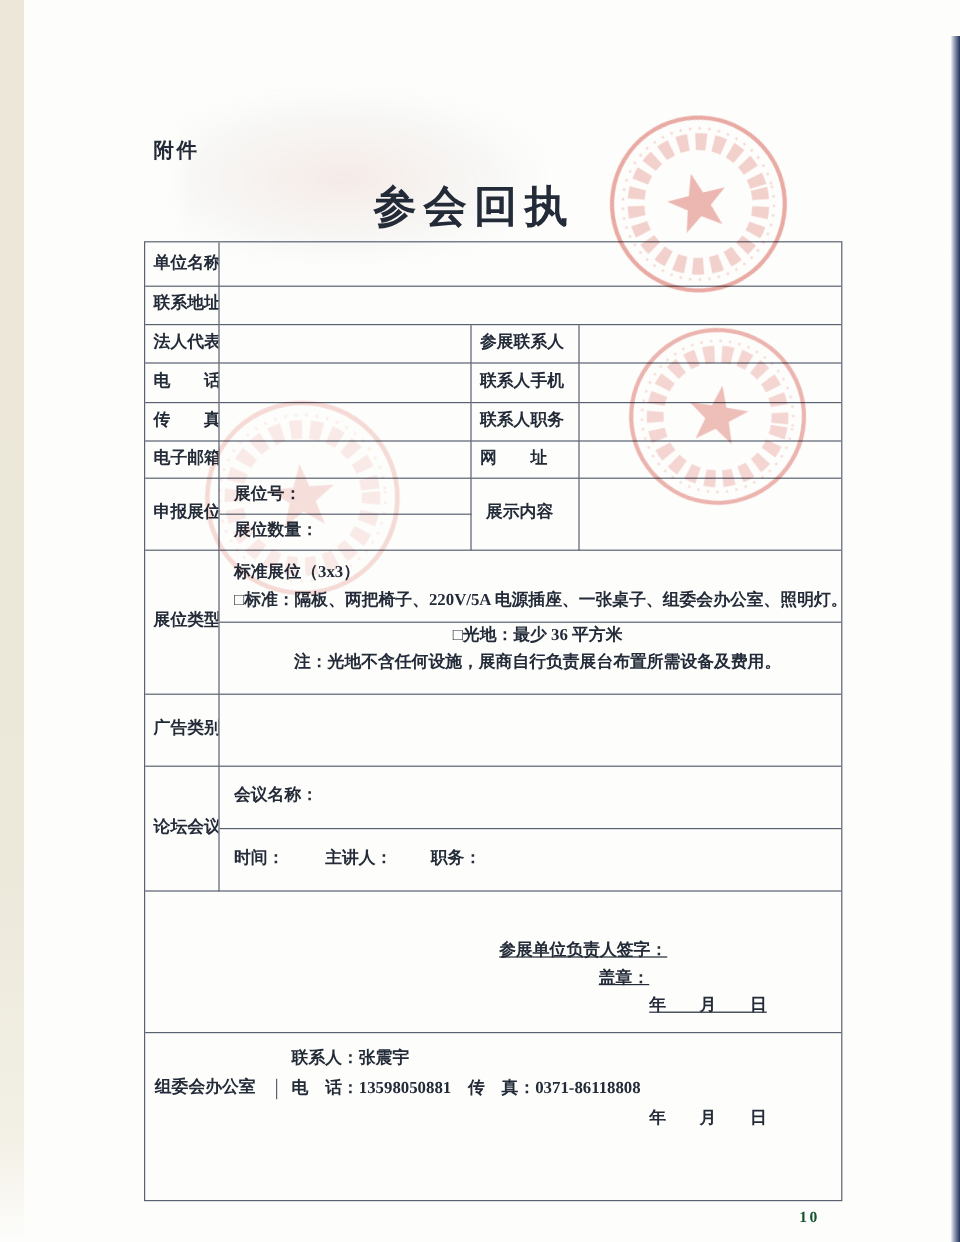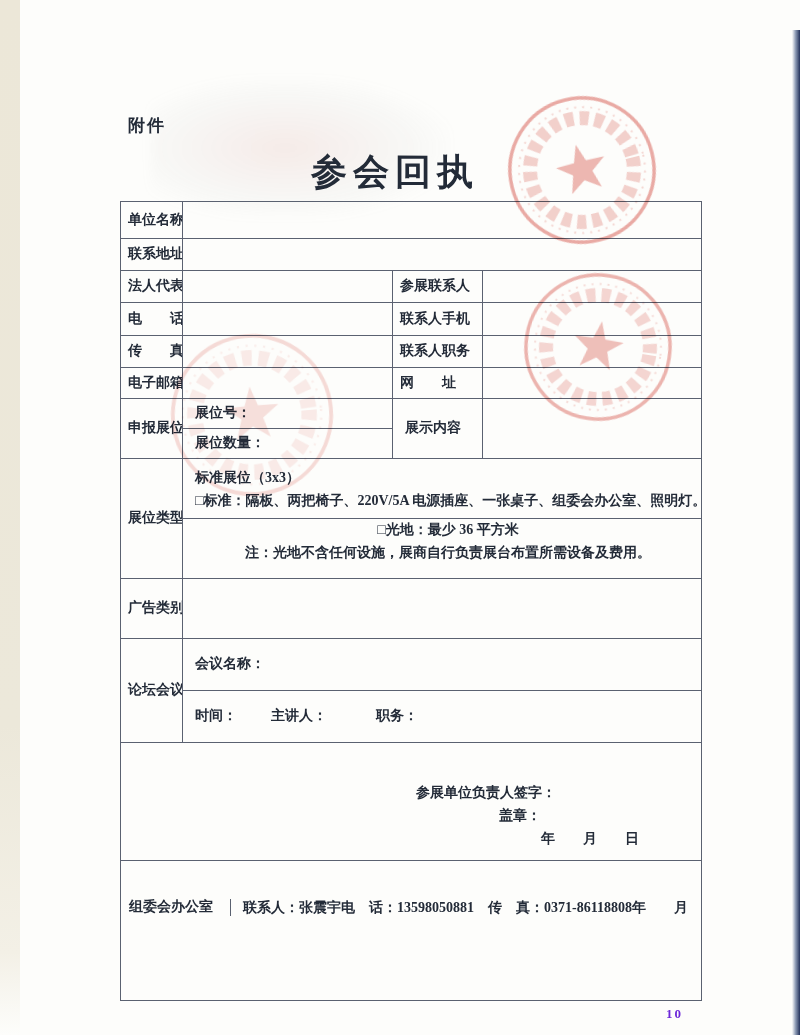--- a/index.html
+++ b/index.html
@@ -32,21 +32,21 @@
   .attachment{
     position:absolute;left:128px;top:114px;
     font-size:17px;font-weight:600;letter-spacing:2px;
   }
   .doc-title{
     position:absolute;left:0;top:148px;width:790px;
     text-align:center;font-size:36px;font-weight:700;letter-spacing:6px;
   }
   .page-number{
     position:absolute;left:666px;top:1006px;
-    font-size:13px;letter-spacing:2px;color:#6d28d9;font-weight:600;
+    font-size:13px;letter-spacing:2px;color:#14532d;font-weight:600;
   }
 
   
   .form-grid{
     position:absolute;left:120px;top:201px;width:582px;height:800px;
     display:grid;box-sizing:border-box;
     grid-template-columns:62px 210px 90px 1fr;
     grid-template-rows:37px 32px 32px 33px 32px 31px 30px 30px 60px 60px 60px 52px 52px 118px 93px;
     border:1.5px solid var(--table-border);
     font-size:14px;font-weight:600;line-height:1.2;
@@ -59,35 +59,35 @@
   }
   .no-r{border-right:none;}
   .no-b{border-bottom:none;}
   .pad12{padding-left:12px;}
   .block{display:block;padding-top:7px;}
   .block div{line-height:23px;}
   .center-lines{display:flex;flex-direction:column;gap:2px;}
   .center-lines div{line-height:21px;}
   .meeting-row span{display:inline-block;}
   .gap55{margin-right:34px;}
-  .gap45{margin-right:49px;}
+  .gap45{margin-right:32px;}
 
   .sig-cell{display:block;padding-top:38px;}
-  .sig-cell div{line-height:23px;}
+  .sig-cell div{line-height:23px;text-decoration:underline;}
   .sig-l1{text-align:right;padding-right:145px;}
   .sig-l2{text-align:right;padding-right:160px;}
   .sig-l3{text-align:right;padding-right:62px;}
 
   .committee-cell{display:flex;padding-left:0;}
   .committee-label{
     width:110px;flex:0 0 110px;border-right:1px solid var(--table-border);
     display:flex;align-items:center;padding-left:8px;box-sizing:border-box;
   }
   .committee-content{
-    flex:1;display:flex;flex-direction:row;justify-content:center;
+    flex:1;display:flex;flex-direction:column;justify-content:center;
     padding-left:12px;box-sizing:border-box;
   }
   .committee-content .line{line-height:25px;display:flex;}
   .committee-date{margin-left:auto;margin-right:62px;}
 
   
   .stamp{
     position:absolute;pointer-events:none;color:var(--stamp-red);
     mix-blend-mode:multiply;filter:blur(0.4px);
   }

